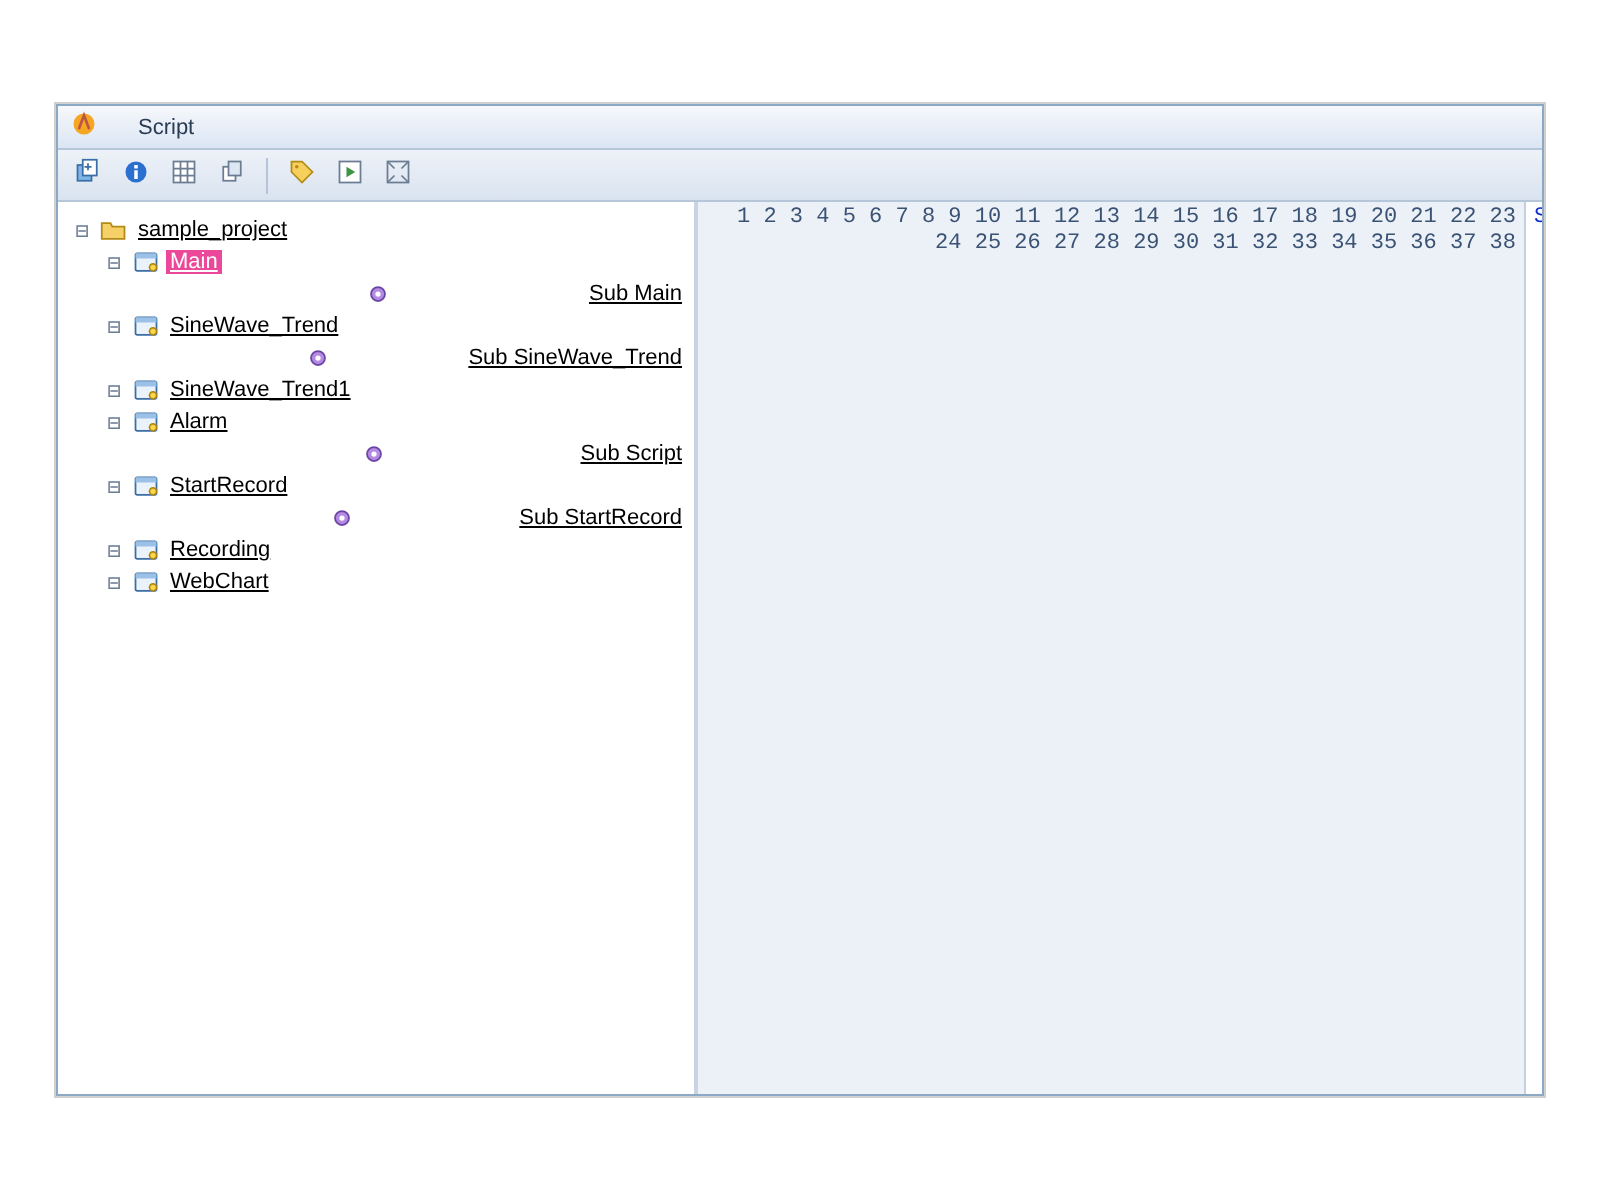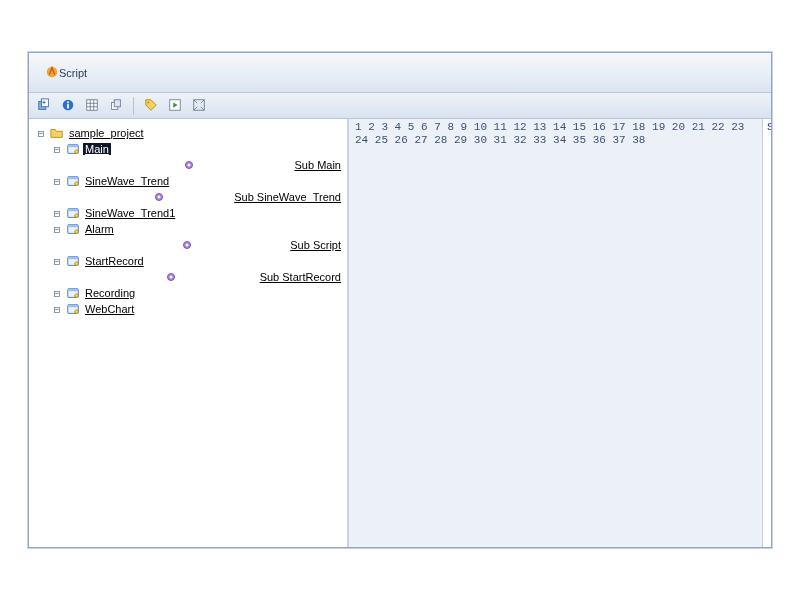--- a/index.html
+++ b/index.html
@@ -13,27 +13,27 @@
     position: absolute;
     left: 28px; top: 52px;
     width: 744px; height: 496px;
     background: #fff;
     border: 1px solid #8ba8c4;
     box-shadow: 0 0 0 1px #d0d0d0;
     display: flex;
     flex-direction: column;
   }
   .titlebar {
-    height: 40px;
+    height: 22px;
     background: linear-gradient(#f6f8fb, #dbe6f4);
     border-bottom: 1px solid #b7c7da;
     display: flex;
     align-items: center;
-    padding: 0 16px;
-    gap: 0;
+    padding: 0 6px;
+    gap: 20px;
   }
   .titlebar .icon-app svg { width:14px; height:14px; }
   .titlebar .title { color: #2a3b55; font-weight: normal; }
   .toolbar {
     height: 26px;
     background: linear-gradient(#eef2f8, #d9e3f0);
     border-bottom: 1px solid #b7c7da;
     display: flex;
     align-items: center;
     padding: 0 4px;
@@ -60,21 +60,21 @@
   .code-pane {
     flex:1;
     display:flex;
     overflow:hidden;
     position:relative;
     background:#fff;
   }
   .gutter {
     background:#ecf1f7;
     border-right:1px solid #c4d0e0;
-    text-align:left;
+    text-align:right;
     color:#3a5274;
     font-family: Consolas,"Courier New",monospace;
     font-size:11px;
     line-height:13px;
     padding: 2px 4px 2px 6px;
     user-select:none;
     min-width:22px;
   }
   .code {
     flex:1;
@@ -94,21 +94,21 @@
     display:flex;
     align-items:center;
     height:16px;
     gap:2px;
     white-space:nowrap;
   }
   .tree-toggle { width:12px; text-align:center; color:#6b7c93; font-family:monospace; cursor:default;}
   .tree-icon { width:16px; display:inline-flex; align-items:center; justify-content:center;}
   .tree-icon svg{width:14px;height:14px;}
   .tree-label { padding:0 2px;text-decoration:underline; }
-  .tree-label.selected { background:#0f172a; color:#fff; }
+  .tree-label.selected { background:#ec4899; color:#fff; }
   .indent-0 { padding-left: 2px; }
   .indent-1 { padding-left: 18px; }
   .indent-2 { padding-left: 40px; justify-content: space-between; }
 
   
   html,body { width:800px; height:600px; }
 </style>
 </head>
 <body>
 

